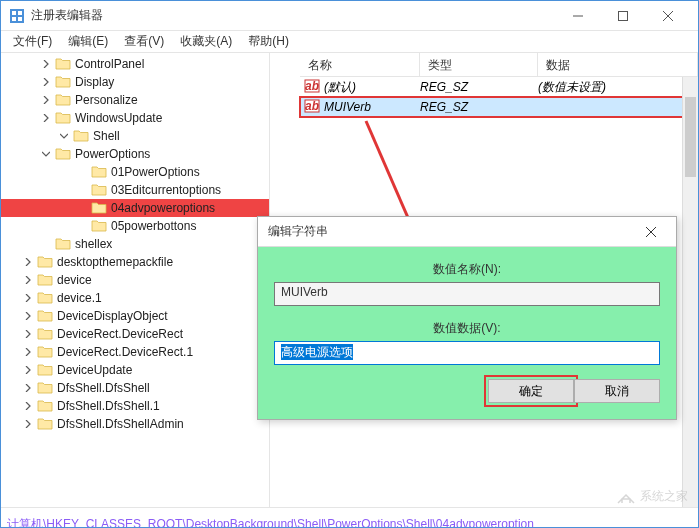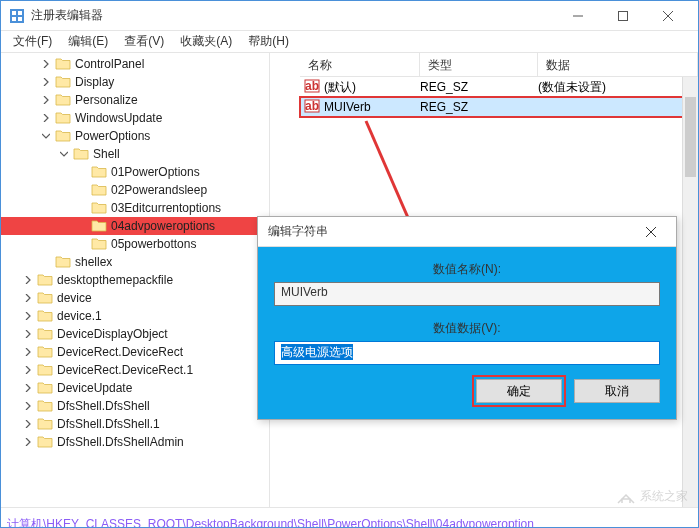--- a/index.html
+++ b/index.html
@@ -21,39 +21,39 @@
 .tree-row.selected { background: #ef4444; }
 .indent { display: inline-block; }
 .chev { width: 14px; height: 14px; display: inline-flex; align-items: center; justify-content: center; color: #595959; }
 .chev svg { width: 8px; height: 8px; }
 .folder-icon { width: 16px; height: 14px; margin: 0 4px 0 2px; }
 .tree-label { color: #222; }
 
 .list-panel { flex: 1; position: relative; background: #fff; }
 .list-header { display: flex; height: 24px; border-bottom: 1px solid #e5e5e5; }
 .list-col { padding: 4px 8px; border-right: 1px solid #e5e5e5; color: #333; }
-.list-row { display: flex; height: 20px; align-items: center; padding-left: 4px; }
+.list-row { display: flex; height: 20px; align-items: center; padding-left: 4px; font-style: italic; }
 .list-row.highlight { background: #cce8ff; }
 .list-row.boxed { outline: 2px solid #e03636; outline-offset: -1px; }
 .value-icon { width: 16px; height: 16px; margin-right: 4px; }
 .list-cell { }
 
 .status-bar { height: 24px; border-top: 1px solid #e5e5e5; padding: 8px 6px; color: #8b5cf6; white-space: nowrap; overflow: hidden; }
 
-.dialog { position: absolute; left: 256px; top: 215px; width: 420px; background: #0ea5e9; border: 1px solid #aaa; box-shadow: 2px 2px 8px rgba(0,0,0,0.2); }
+.dialog { position: absolute; left: 256px; top: 215px; width: 420px; background: #86efac; border: 1px solid #aaa; box-shadow: 2px 2px 8px rgba(0,0,0,0.2); }
 .dlg-title { height: 30px; background: #fff; display: flex; align-items: center; padding: 0 10px; border-bottom: 1px solid #ddd; }
 .dlg-title-text { flex: 1; color: #333; }
 .dlg-close { width: 30px; height: 28px; display: flex; align-items: center; justify-content: center; }
 .dlg-body { padding: 14px 16px 16px; }
 .dlg-label { color: #333; margin-bottom: 4px; text-align: center; }
 .dlg-field { width: 100%; height: 24px; border: 1px solid #777; padding: 2px 6px; background: #fff; margin-bottom: 14px; }
 .dlg-field.readonly { background: #f5f5f5; color: #333; }
 .dlg-field.editable { border: 1px solid #0078d7; }
 .dlg-field.editable .sel { background: #0078d7; color: #fff; padding: 1px 0; }
-.dlg-btns { display: flex; justify-content: flex-end; gap: 12px; margin-top: 8px; text-align: right; }
+.dlg-btns { display: flex; justify-content: flex-end; gap: 0; margin-top: 8px; text-align: right; }
 .dlg-btn { width: 86px; height: 24px; border: 1px solid #adadad; background: #e1e1e1; display: flex; align-items: center; justify-content: center; }
 .dlg-btn.primary { outline: 2px solid #e03636; outline-offset: 2px; }
 
 .arrow { position: absolute; pointer-events: none; }
 
 .scrollbar-v { position: absolute; right: 0; top: 24px; bottom: 0; width: 16px; background: #f0f0f0; border-left: 1px solid #ddd; }
 .scrollbar-thumb { position: absolute; left: 2px; right: 2px; top: 20px; height: 80px; background: #cdcdcd; }
 
 .watermark { position: absolute; right: 10px; bottom: 22px; color: #bbb; font-size: 14px; opacity: 0.6; }
 .watermark svg { vertical-align: middle; }
@@ -143,58 +143,50 @@
           <svg viewBox="0 0 8 8">
             <path d="M2 0 L6 4 L2 8" fill="none" stroke="#595959" stroke-width="1.2"></path>
           </svg>
         </span>
         <span><svg class="folder-icon" viewBox="0 0 16 14">
             <path d="M1 3 h5 l1.5 1.5 H15 v8.5 H1 z" fill="#ffe9a6" stroke="#d9b84a" stroke-width="0.8"></path>
           </svg></span>
         <span class="tree-label">WindowsUpdate</span>
       </div>
       <div class="tree-row">
-        <span class="indent" style="width: 38px;"></span>
+        <span class="indent" style="width: 56px;"></span>
         <span class="chev">
           <svg viewBox="0 0 8 8">
             <path d="M0 2 L4 6 L8 2" fill="none" stroke="#595959" stroke-width="1.2"></path>
           </svg>
         </span>
         <span><svg class="folder-icon" viewBox="0 0 16 14">
             <path d="M1 3 h5 l1.5 1.5 H15 v8.5 H1 z" fill="#ffe9a6" stroke="#d9b84a" stroke-width="0.8"></path>
           </svg></span>
+        <span class="tree-label">Shell</span>
+      </div>
+      <div class="tree-row">
+        <span class="indent" style="width: 38px;"></span>
+        <span class="chev">
+          <svg viewBox="0 0 8 8">
+            <path d="M0 2 L4 6 L8 2" fill="none" stroke="#595959" stroke-width="1.2"></path>
+          </svg>
+        </span>
+        <span><svg class="folder-icon" viewBox="0 0 16 14">
+            <path d="M1 3 h5 l1.5 1.5 H15 v8.5 H1 z" fill="#ffe9a6" stroke="#d9b84a" stroke-width="0.8"></path>
+          </svg></span>
         <span class="tree-label">PowerOptions</span>
-      </div>
-      <div class="tree-row">
-        <span class="indent" style="width: 56px;"></span>
-        <span class="chev">
-          <svg viewBox="0 0 8 8">
-            <path d="M0 2 L4 6 L8 2" fill="none" stroke="#595959" stroke-width="1.2"></path>
-          </svg>
-        </span>
-        <span><svg class="folder-icon" viewBox="0 0 16 14">
-            <path d="M1 3 h5 l1.5 1.5 H15 v8.5 H1 z" fill="#ffe9a6" stroke="#d9b84a" stroke-width="0.8"></path>
-          </svg></span>
-        <span class="tree-label">Shell</span>
       </div>
       <div class="tree-row">
         <span class="indent" style="width: 74px;"></span>
         <span class="chev"></span>
         <span><svg class="folder-icon" viewBox="0 0 16 14">
             <path d="M1 3 h5 l1.5 1.5 H15 v8.5 H1 z" fill="#ffe9a6" stroke="#d9b84a" stroke-width="0.8"></path>
           </svg></span>
         <span class="tree-label">01PowerOptions</span>
-      </div>
-      <div class="tree-row">
-        <span class="indent" style="width: 74px;"></span>
-        <span class="chev"></span>
-        <span><svg class="folder-icon" viewBox="0 0 16 14">
-            <path d="M1 3 h5 l1.5 1.5 H15 v8.5 H1 z" fill="#ffe9a6" stroke="#d9b84a" stroke-width="0.8"></path>
-          </svg></span>
-        <span class="tree-label">02Powerandsleep</span>
       </div>
       <div class="tree-row">
         <span class="indent" style="width: 74px;"></span>
         <span class="chev"></span>
         <span><svg class="folder-icon" viewBox="0 0 16 14">
             <path d="M1 3 h5 l1.5 1.5 H15 v8.5 H1 z" fill="#ffe9a6" stroke="#d9b84a" stroke-width="0.8"></path>
           </svg></span>
         <span class="tree-label">03Editcurrentoptions</span>
       </div>
       <div class="tree-row selected">

